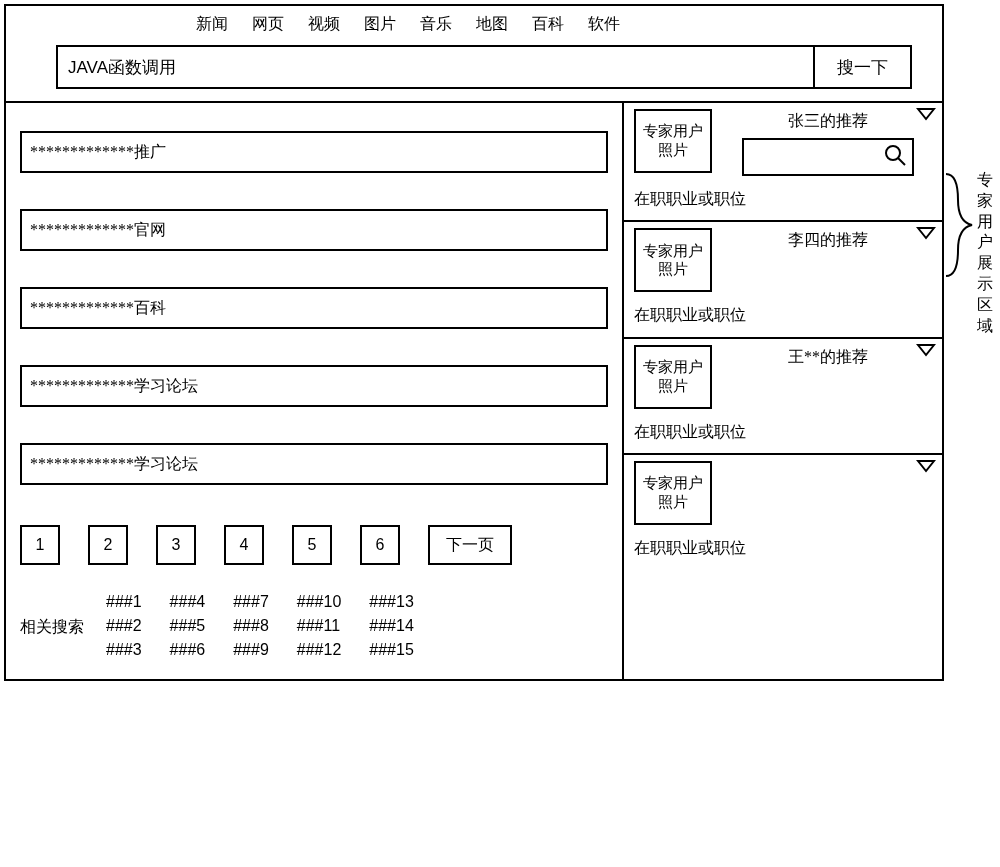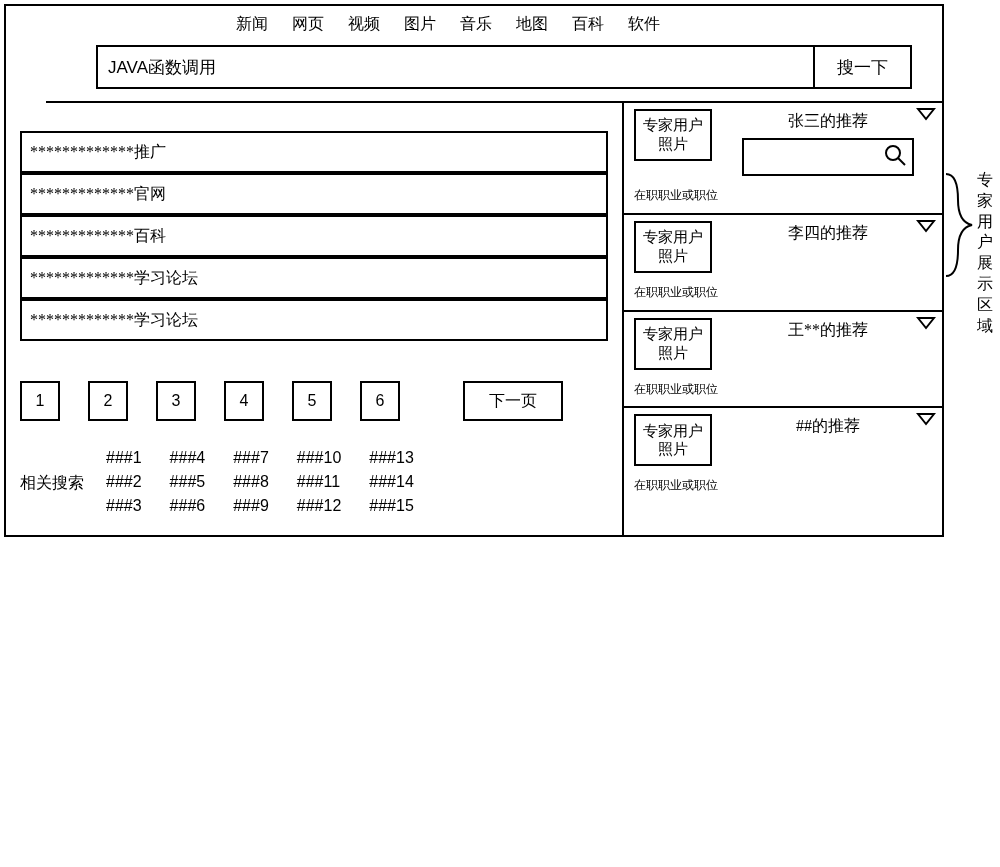--- a/index.html
+++ b/index.html
@@ -12,21 +12,20 @@
   }
   .frame {
     border: 2px solid #000;
     width: 940px;
     margin: 4px 0 0 4px;
   }
   
   .header {
     border-bottom: 2px solid #000;
     padding: 8px 10px 12px 10px;
-    margin-left: 40px;
   }
   .tabs {
     display: flex;
     gap: 24px;
     margin-left: 180px;
     margin-bottom: 10px;
     font-size: 16px;
   }
   .search-row {
     display: flex;
@@ -65,20 +64,21 @@
     width: 320px;
     border-left: 2px solid #000;
   }
   
   .result {
     border: 2px solid #000;
     height: 42px;
     display: flex;
     align-items: center;
     padding: 8px 8px;
+    margin-bottom: 36px;
     font-size: 16px;
   }
   
   .pagination {
     display: flex;
     gap: 28px;
     margin-top: 40px;
     margin-bottom: 28px;
   }
   .page-num {
@@ -87,25 +87,24 @@
     height: 40px;
     display: flex;
     align-items: center;
     justify-content: center;
     font-family: sans-serif;
     font-size: 16px;
   }
   .page-next {
     border: 2px solid #000;
     height: 40px;
-    padding: 0 24px;
+    padding: 0 16px;
     display: flex;
     align-items: center;
     justify-content: center;
-    margin-left: 35px;
   }
   
   .related {
     display: flex;
     align-items: center;
     gap: 22px;
     font-size: 16px;
   }
   .related-label {
     padding-top: 2px;
@@ -128,21 +127,21 @@
   }
   .right .expert:first-child { border-top: none; }
   .expert-toprow {
     display: flex;
     align-items: flex-start;
     gap: 10px;
   }
   .expert-photobox {
     border: 2px solid #000;
     width: 78px;
-    height: 52px;
+    height: 64px;
     display: flex;
     flex-direction: column;
     align-items: center;
     justify-content: center;
     line-height: 1.25;
     font-size: 15px;
     flex-shrink: 0;
   }
   .expert-rightcol {
     flex: 1;
@@ -158,21 +157,21 @@
     width: 172px;
     height: 38px;
     display: flex;
     align-items: center;
     justify-content: flex-end;
     padding-right: 4px;
   }
   .expert-info {
     margin-top: 8px;
     line-height: 1.9;
-    font-size: 12px;
+    font-size: 16px;
   }
   .toggle {
     position: absolute;
     top: 4px;
     right: 6px;
   }
   .refresh-row {
     border-top: 2px solid #000;
     text-align: right;
     padding: 10px 24px;
@@ -330,23 +329,20 @@
         </div>
         <div class="expert">
           <span class="toggle"><svg class="tri" viewBox="0 0 20 14">
               <polygon points="2,2 18,2 10,12" fill="#fff" stroke="#000" stroke-width="2"></polygon>
             </svg></span>
           <div class="expert-toprow">
             <div class="expert-photobox">
               <div>专家用户</div>
               <div>照片</div>
             </div>
-            <div class="expert-rightcol">
-              <div class="expert-title">##的推荐</div>
-            </div>
           </div>
           <div class="expert-info">
             <div>在职职业或职位</div>
           </div>
         </div>
       </div>
 
   </div>
 </div>
 

